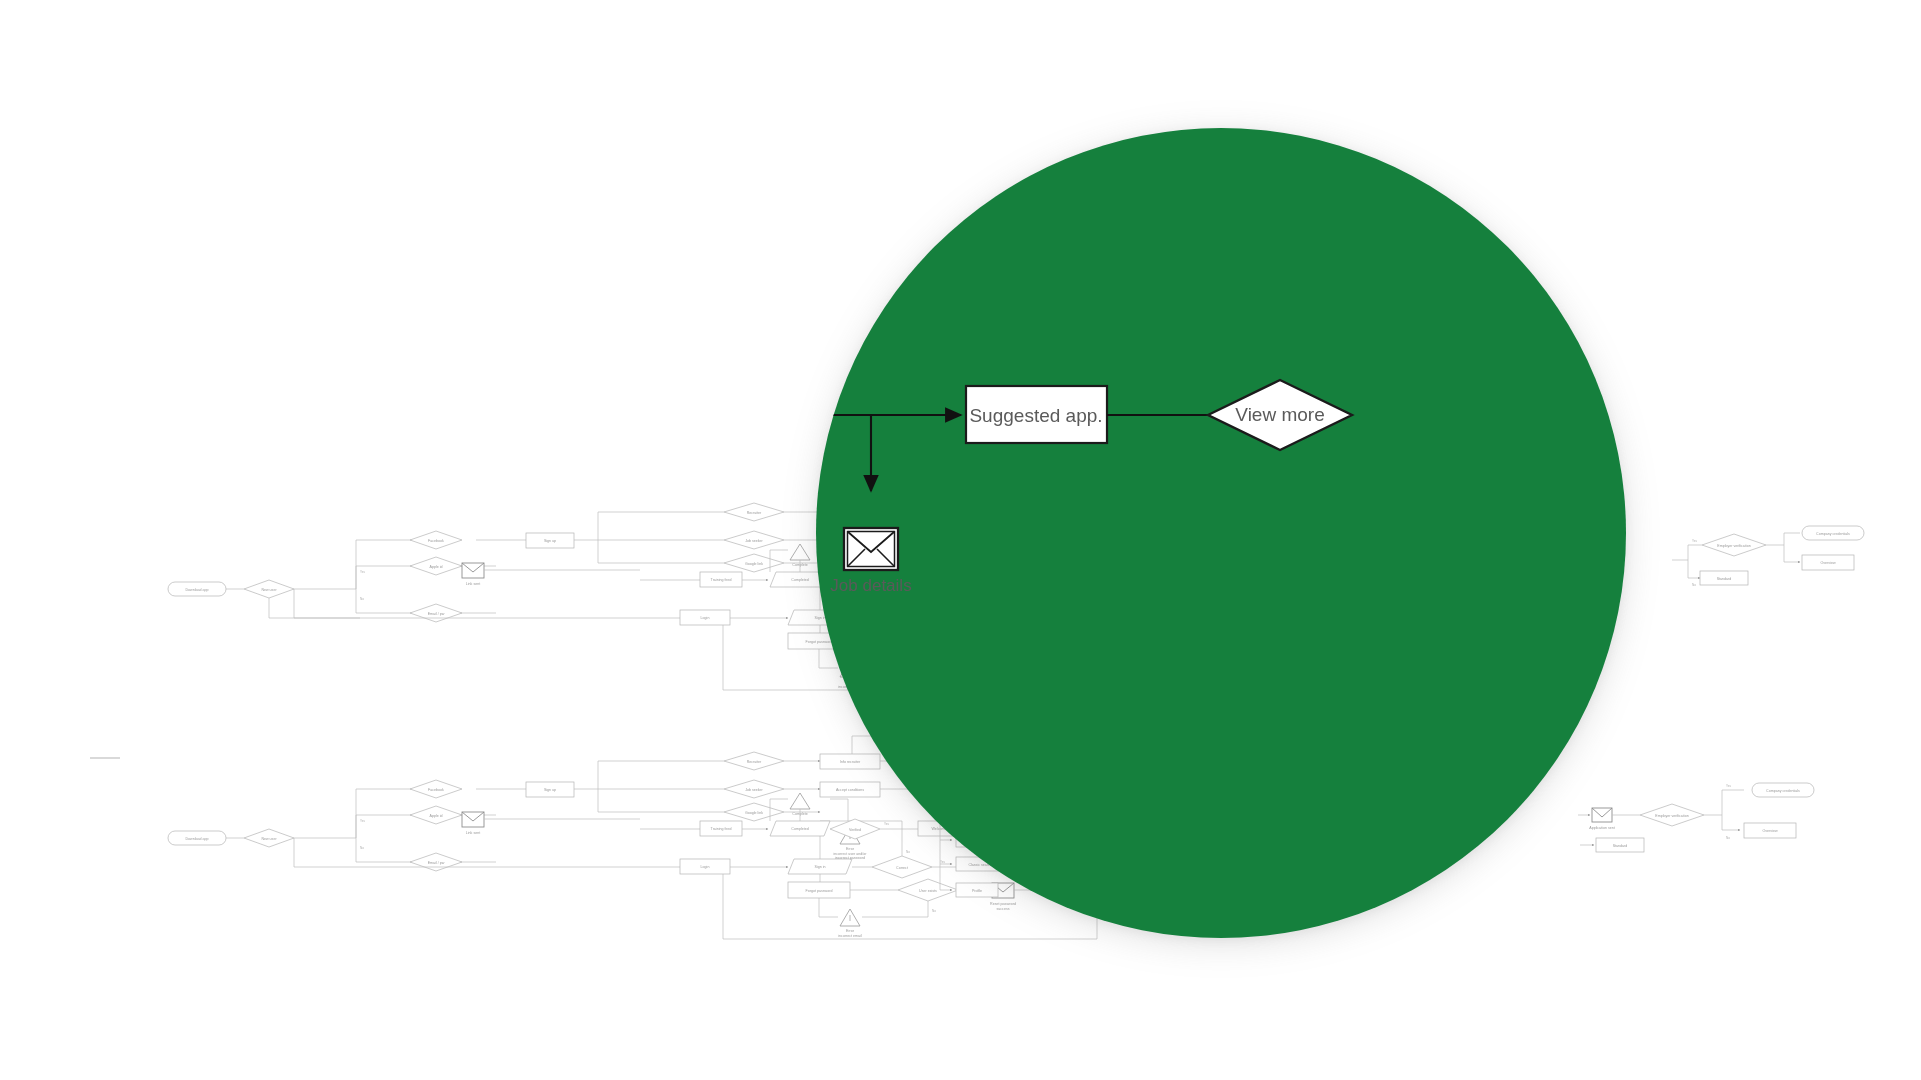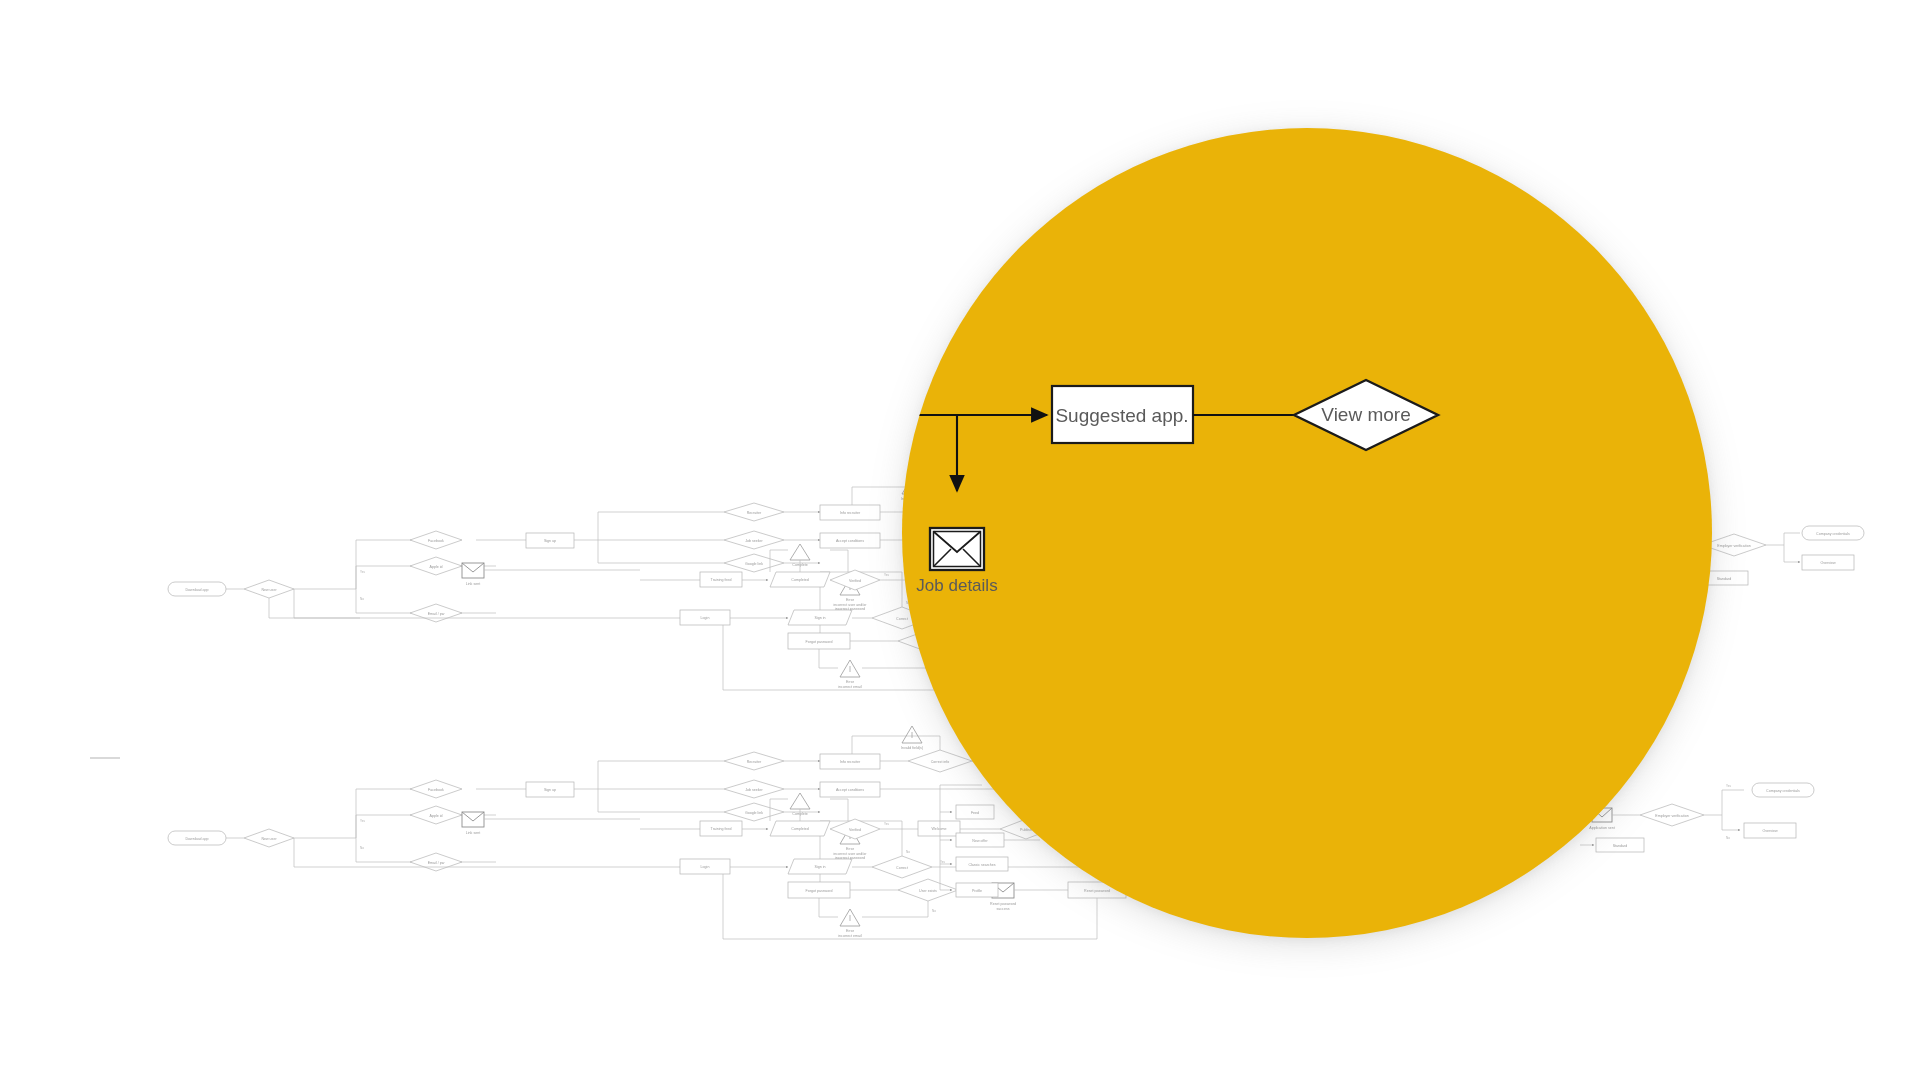--- a/index.html
+++ b/index.html
@@ -19,24 +19,24 @@
   
   .bg-layer {
     position:absolute; inset:0;
     width:1921px; height:1080px;
   }
   .bg-layer svg { display:block; width:1921px; height:1080px; }
 
   
   .lens {
     position:absolute;
-    left:902px; top:128px;
+    left:816px; top:128px;
     width:810px; height:810px;
     border-radius:50%;
-    background:#eab308;
+    background:#15803d;
     box-shadow:0 6px 34px rgba(120,120,120,0.22),
                0 2px 10px rgba(140,140,140,0.12);
     overflow:hidden;
   }
   .lens-inner {
     position:absolute; inset:0;
     width:810px; height:810px;
   }
   .lens-inner svg { display:block; width:810px; height:810px; overflow:visible; }
 

